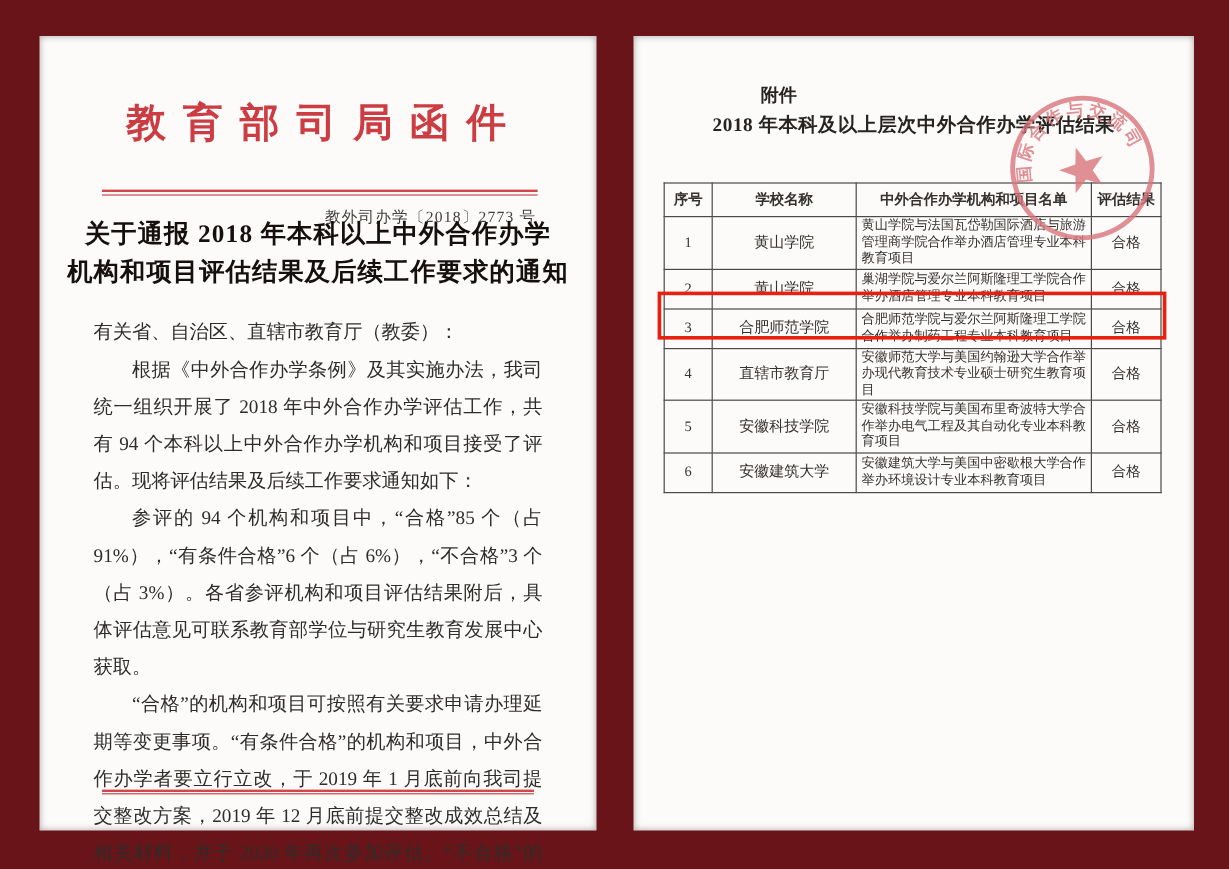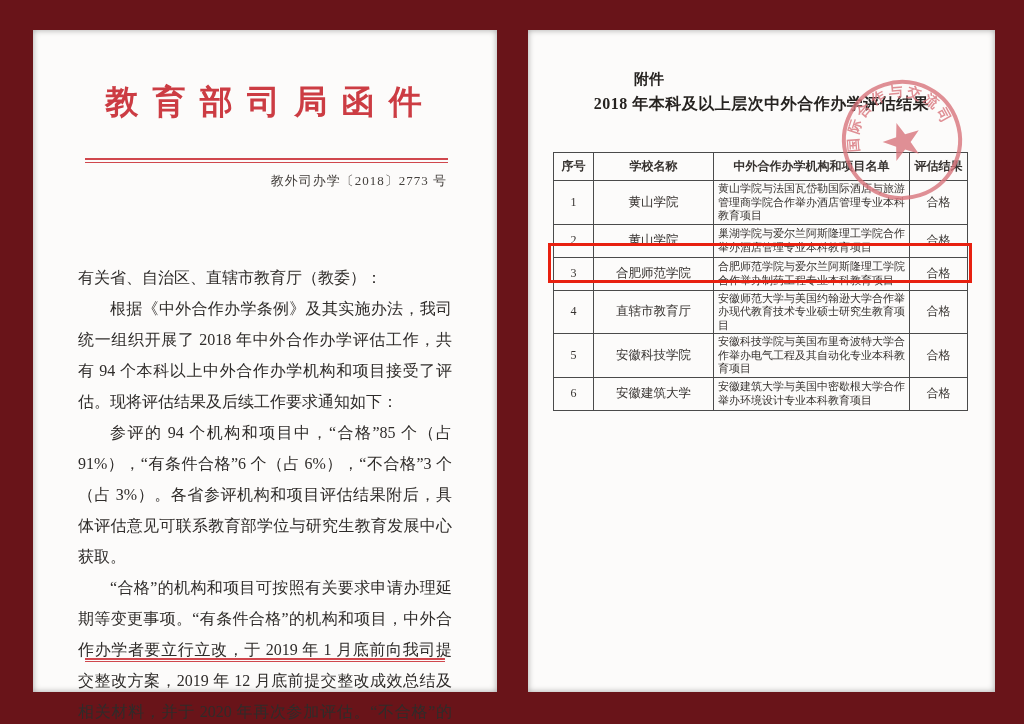--- a/index.html
+++ b/index.html
@@ -109,20 +109,24 @@
     opacity:.8;
   }
 </style>
 </head>
 <body>
 
 <div class="page page-left">
   <div class="letterhead">教 育 部 司 局 函 件</div>
   <div class="red-double-line"></div>
   <div class="doc-number">教外司办学〔2018〕2773 号</div>
+  <div class="letter-title">
+    <div>关于通报 2018 年本科以上中外合作办学</div>
+    <div>机构和项目评估结果及后续工作要求的通知</div>
+  </div>
   <div class="letter-body">
     <p class="no-indent">有关省、自治区、直辖市教育厅（教委）：</p>
     <p>根据《中外合作办学条例》及其实施办法，我司统一组织开展了 2018 年中外合作办学评估工作，共有 94 个本科以上中外合作办学机构和项目接受了评估。现将评估结果及后续工作要求通知如下：</p>
     <p>参评的 94 个机构和项目中，“合格”85 个（占 91%），“有条件合格”6 个（占 6%），“不合格”3 个（占 3%）。各省参评机构和项目评估结果附后，具体评估意见可联系教育部学位与研究生教育发展中心获取。</p>
     <p>“合格”的机构和项目可按照有关要求申请办理延期等变更事项。“有条件合格”的机构和项目，中外合作办学者要立行立改，于 2019 年 1 月底前向我司提交整改方案，2019 年 12 月底前提交整改成效总结及相关材料，并于 2020 年再次参加评估。“不合格”的机构和项目，中外合作办学者要妥善处理相关事宜并启动退出程序。</p>
   </div>
   <div class="footer-line"></div>
 </div>
 
 <div class="page page-right">

